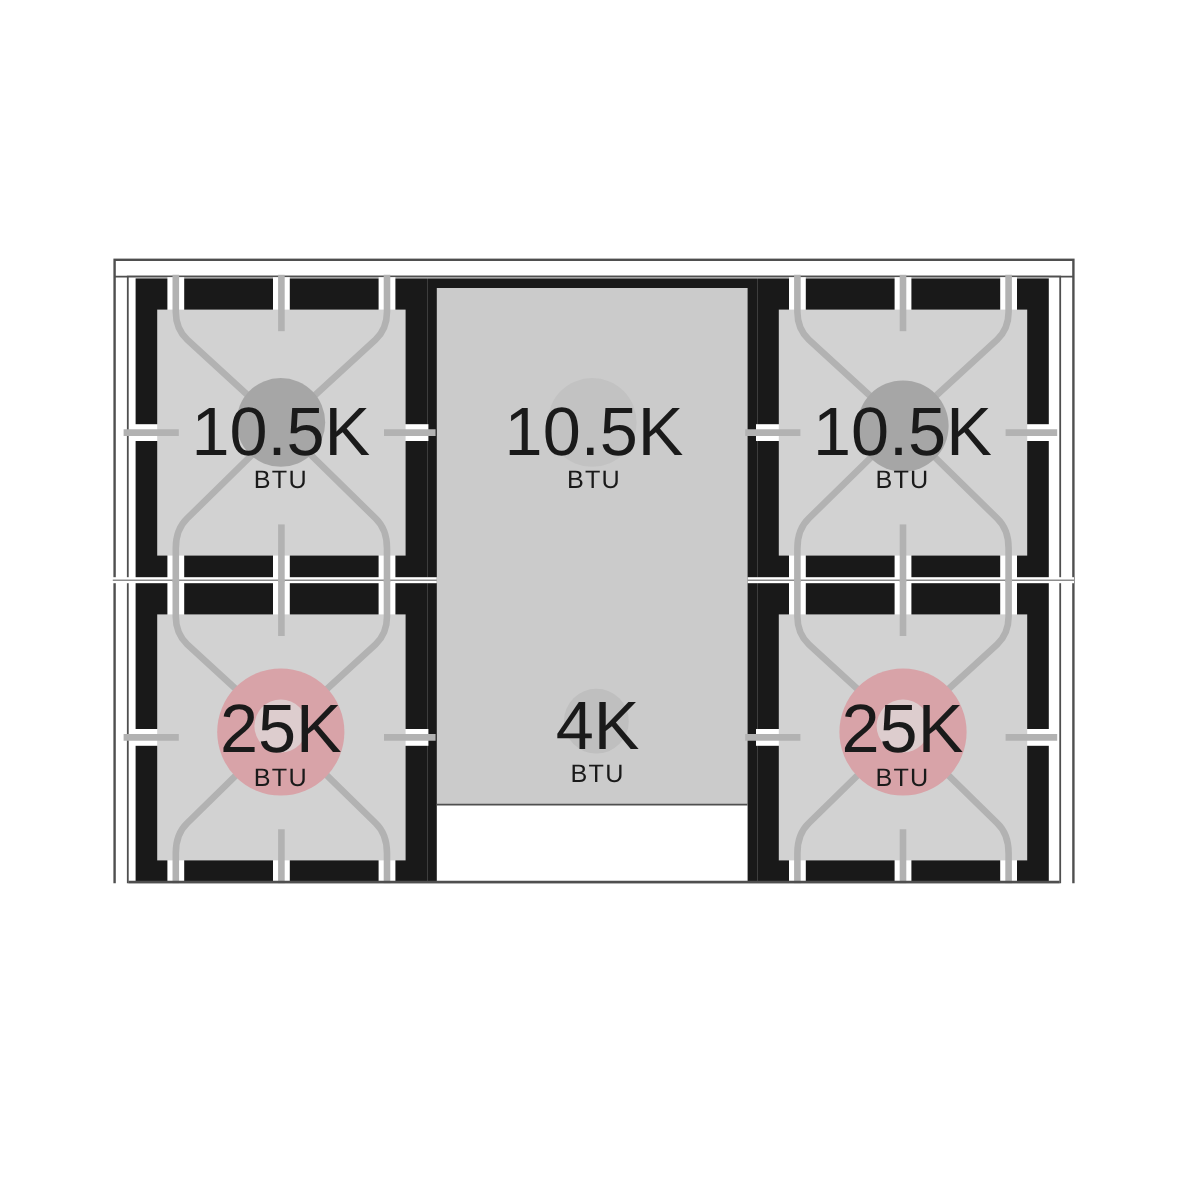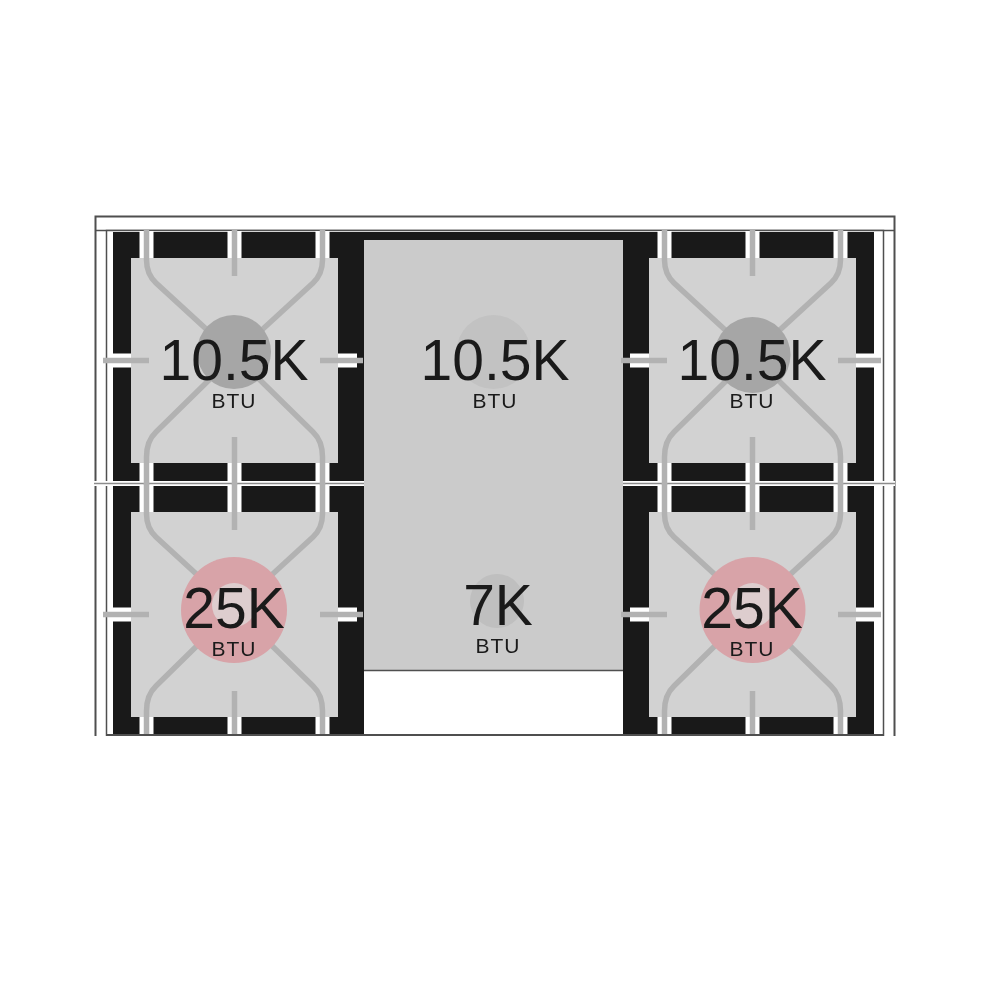--- a/index.html
+++ b/index.html
@@ -97,20 +97,20 @@
   </div>
   <div class="burner-label" style="left:752px;top:375px">
     <span class="value">10.5K</span>
     <span class="unit">BTU</span>
   </div>
   <div class="burner-label" style="left:234px;top:623px">
     <span class="value">25K</span>
     <span class="unit">BTU</span>
   </div>
   <div class="burner-label" style="left:498px;top:620px">
-    <span class="value">7K</span>
+    <span class="value">4K</span>
     <span class="unit">BTU</span>
   </div>
   <div class="burner-label" style="left:752px;top:623px">
     <span class="value">25K</span>
     <span class="unit">BTU</span>
   </div>
 </div>
 
 </body></html>

